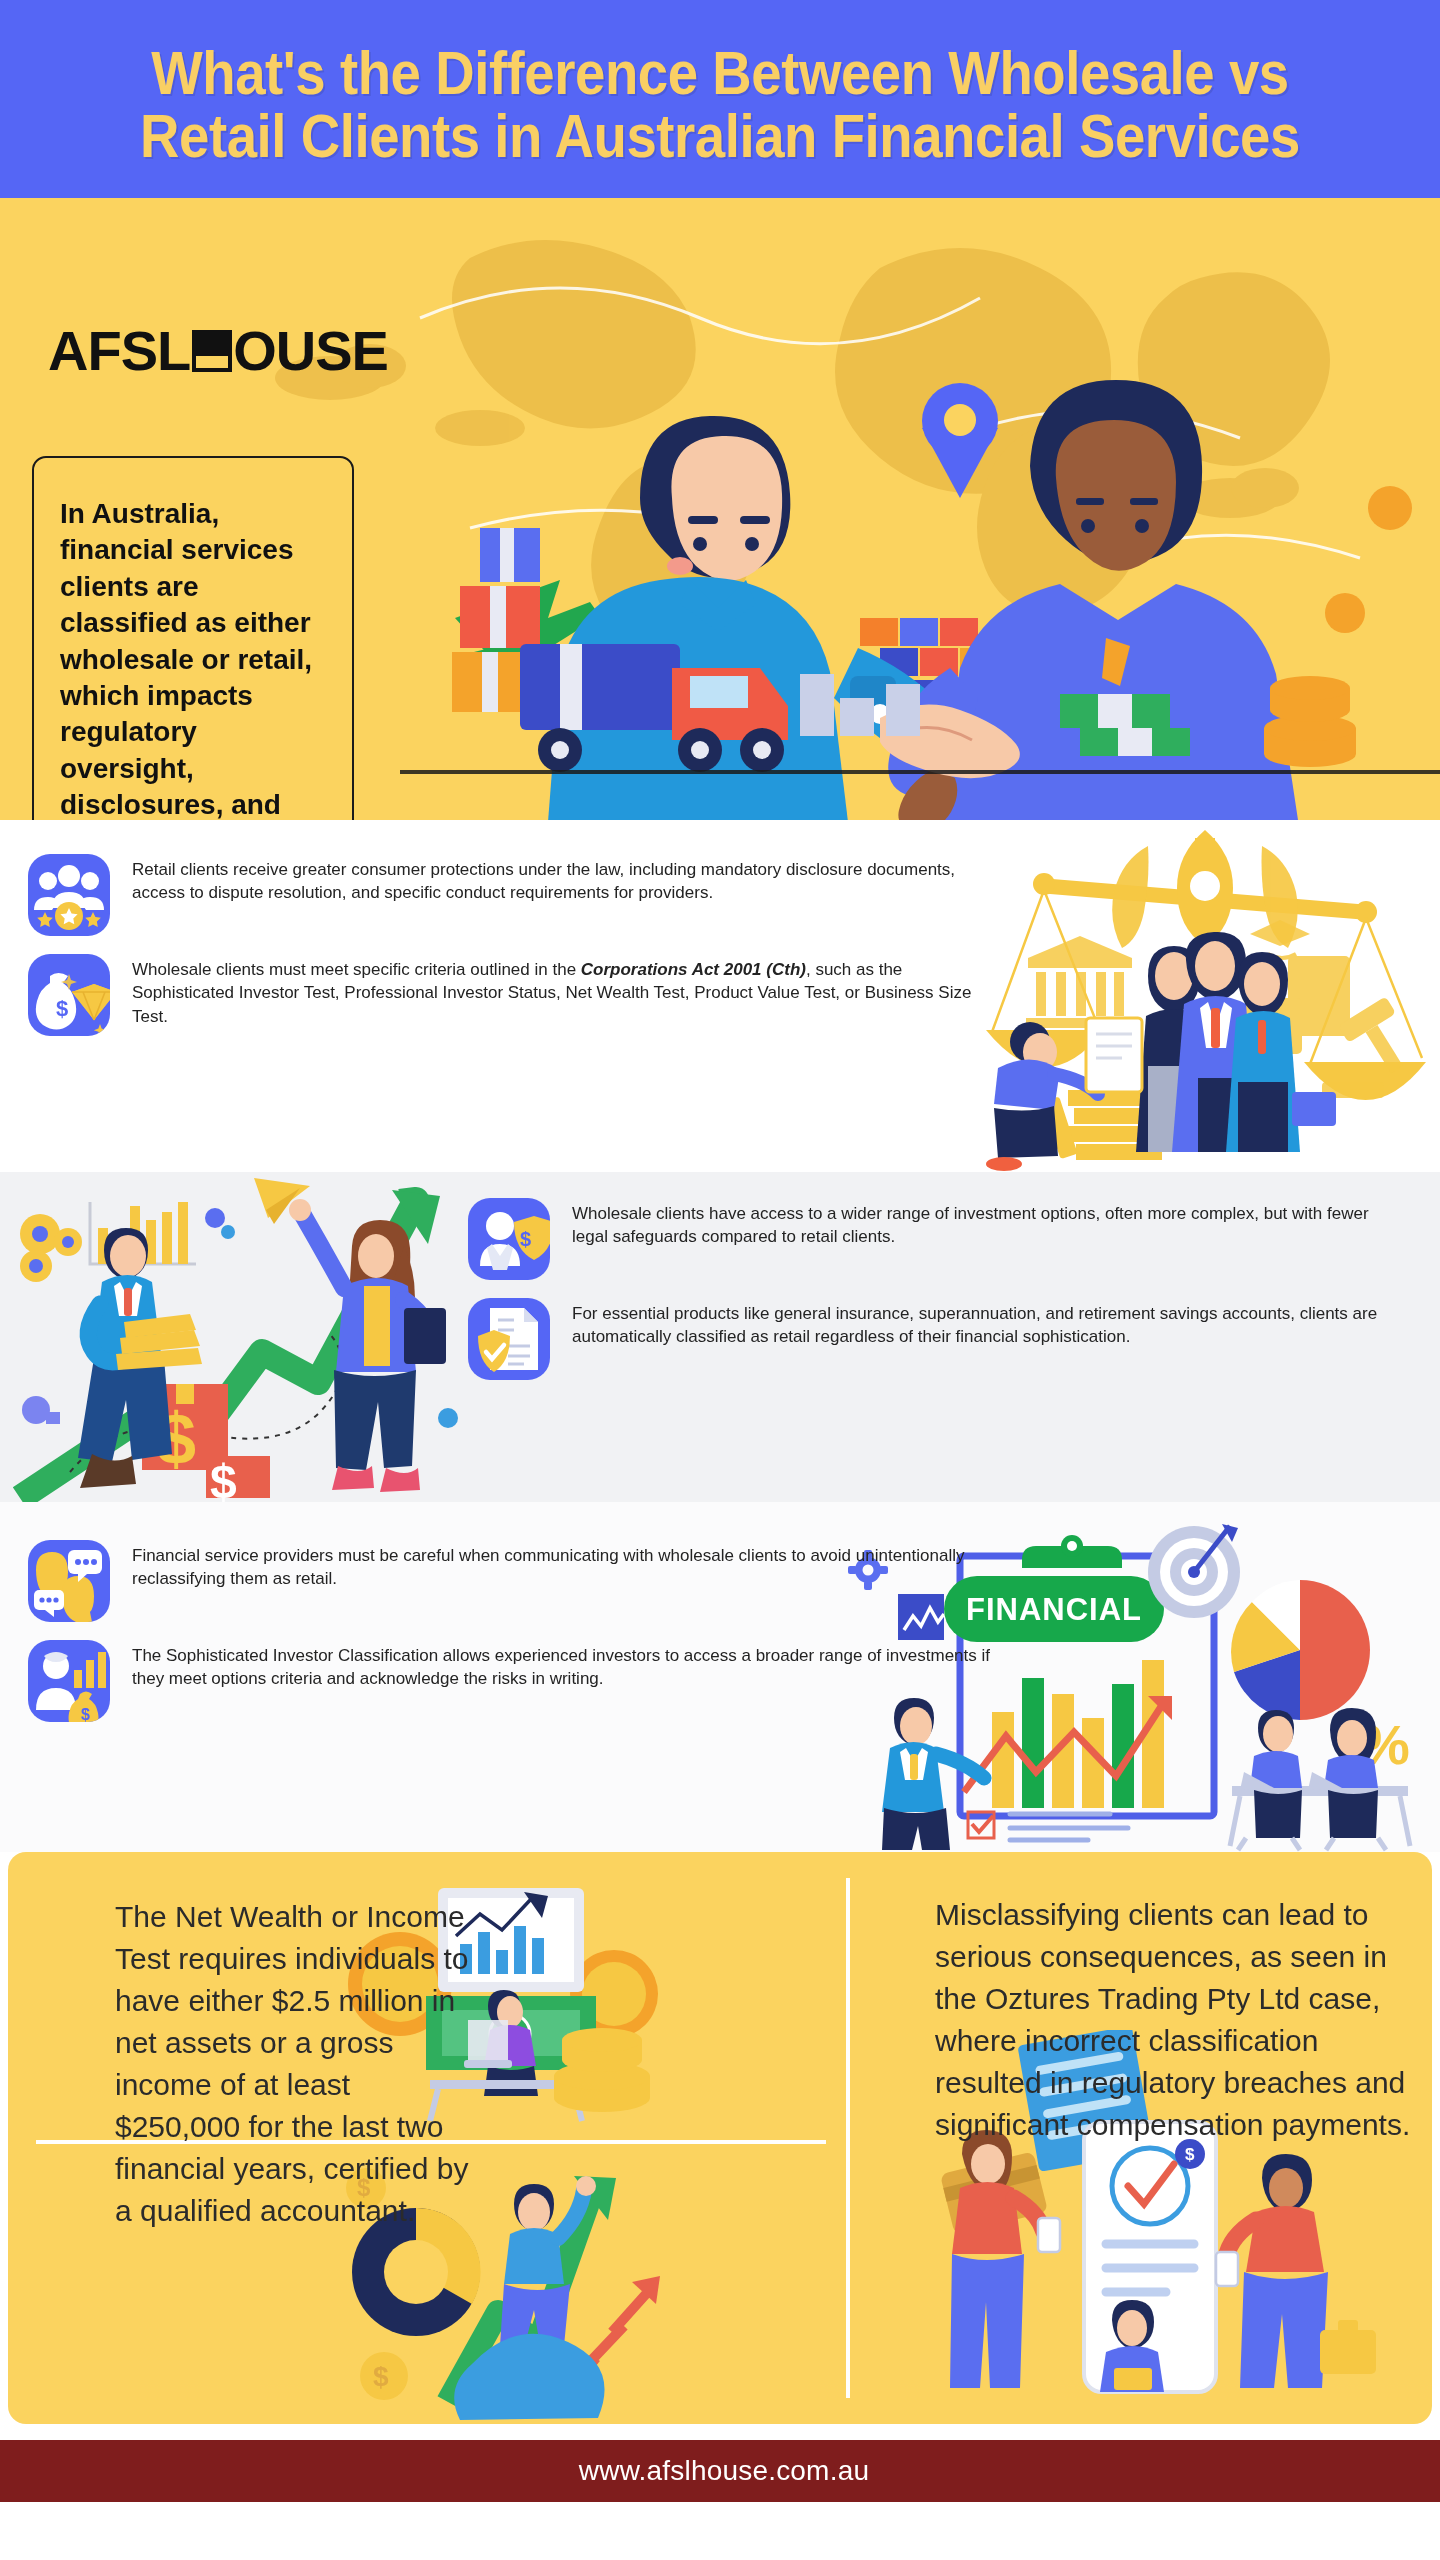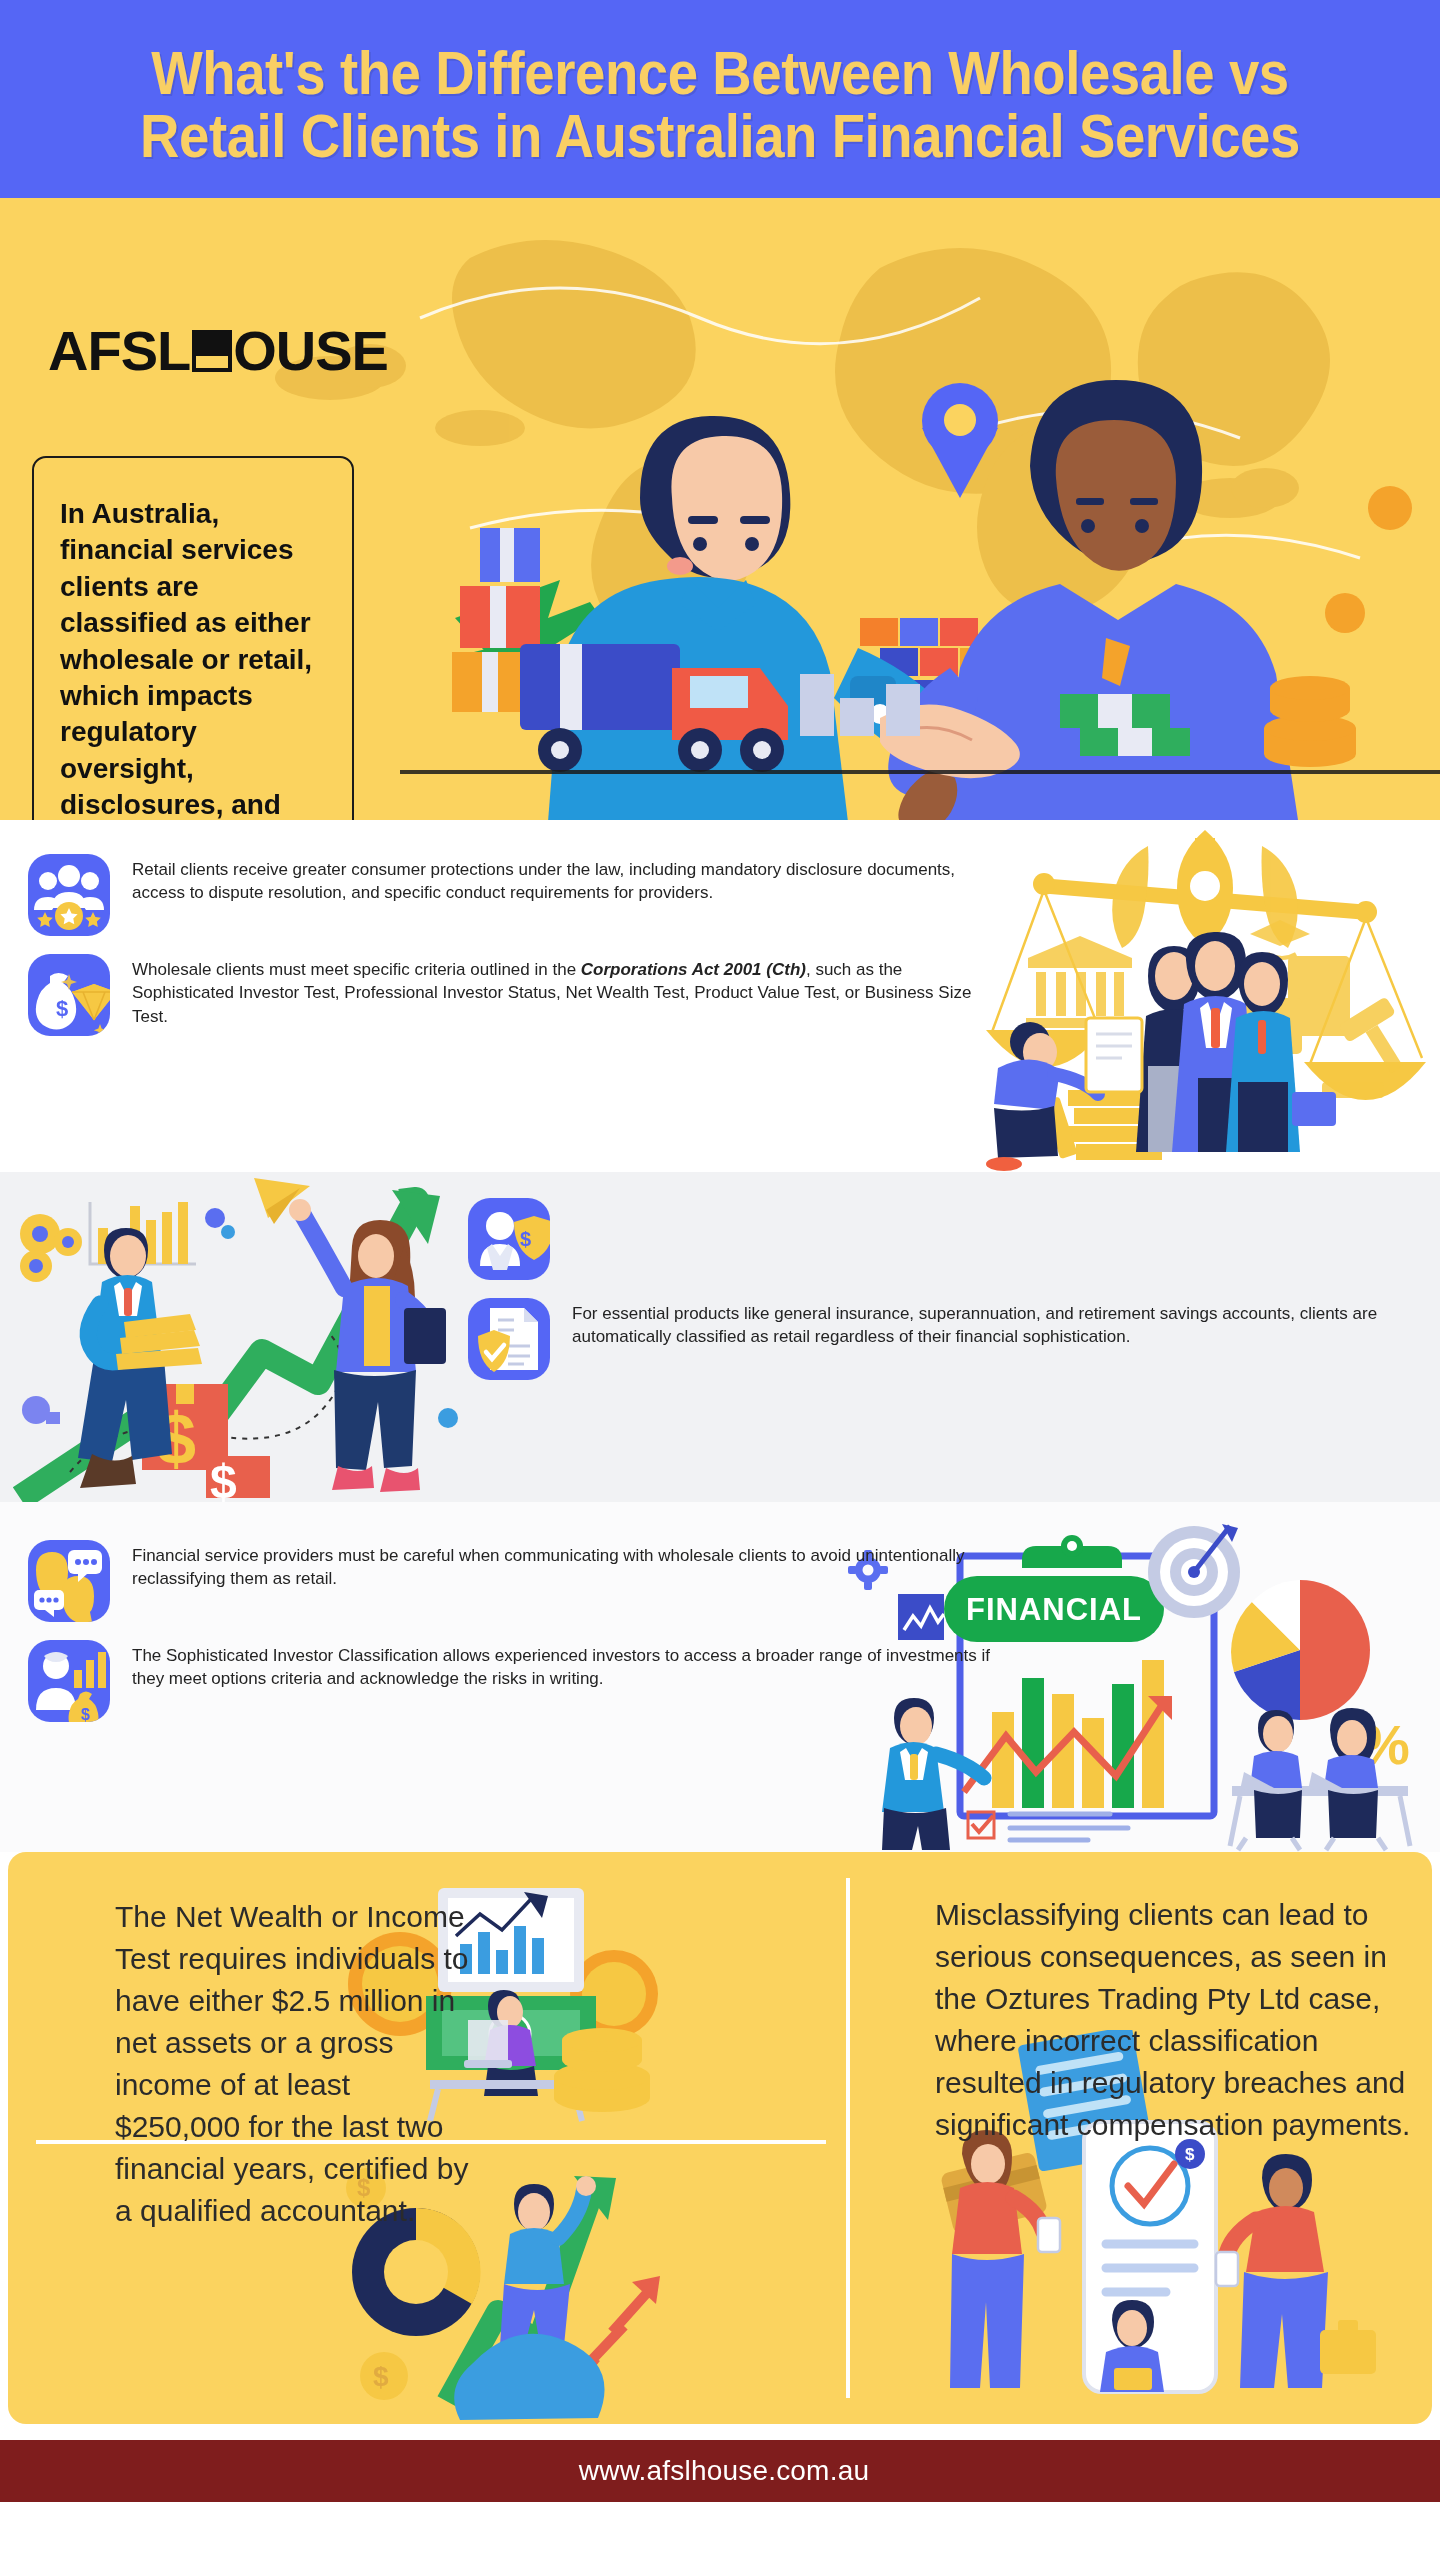--- a/index.html
+++ b/index.html
@@ -475,20 +475,21 @@
       <div class="row">
         <div class="ico">
           <svg viewBox="0 0 82 82">
             <circle cx="32" cy="28" r="14" fill="#ffffff"></circle>
             <path d="M12 68 q0-22 20-22 q20 0 20 22z" fill="#ffffff"></path>
             <path d="M24 46 l8 12 l8-12 l5 4 l-6 22 l-14 0 l-6-22z" fill="#e4e8f5"></path>
             <path d="M52 20 l20-6 l20 6 q0 28-20 38 q-20-10-20-38z" transform="translate(-6,4)" fill="#f6c843"></path>
             <text x="52" y="48" font-size="20" font-weight="bold" fill="#5566f5" font-family="Liberation Sans, sans-serif">$</text>
           </svg>
         </div>
+        <p>Wholesale clients have access to a wider range of investment options, often more complex, but with fewer legal safeguards compared to retail clients.</p>
       </div>
       <div class="row">
         <div class="ico">
           <svg viewBox="0 0 82 82">
             <path d="M22 10 h34 l14 14 v48 h-48z" fill="#ffffff"></path>
             <path d="M56 10 v14 h14z" fill="#d8ddf0"></path>
             <g stroke="#c4cbe4" stroke-width="3">
                 <path d="M30 22 h16 M30 32 h16 M40 48 h22 M40 58 h22 M40 66 h16"></path>
               </g>
             <text x="28" y="56" font-size="20" font-weight="bold" fill="#5566f5" font-family="Liberation Sans, sans-serif">$</text>

